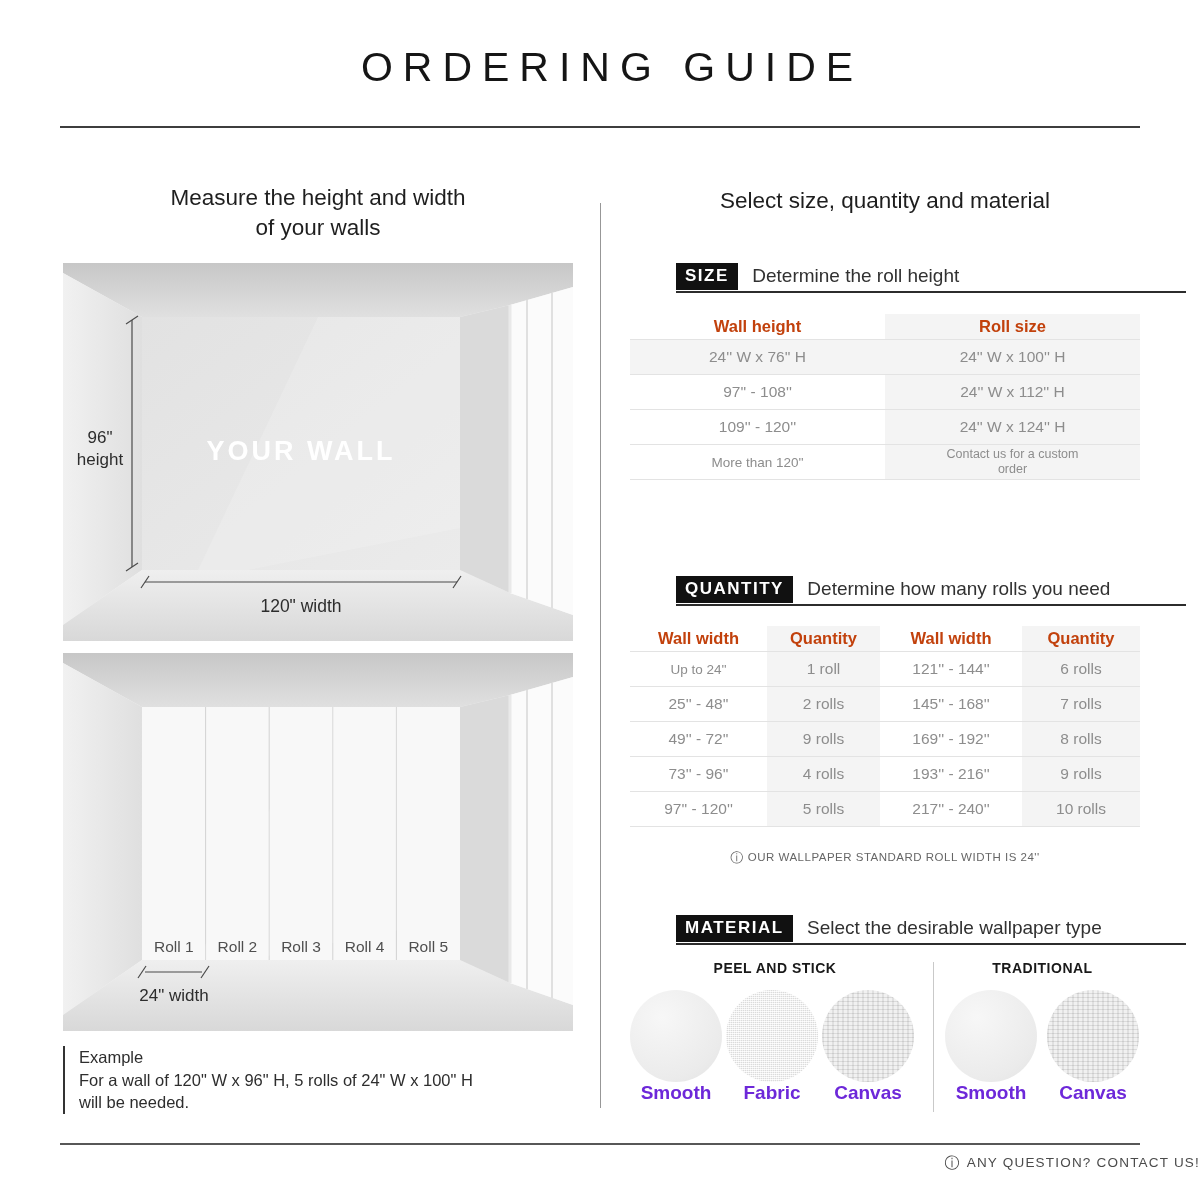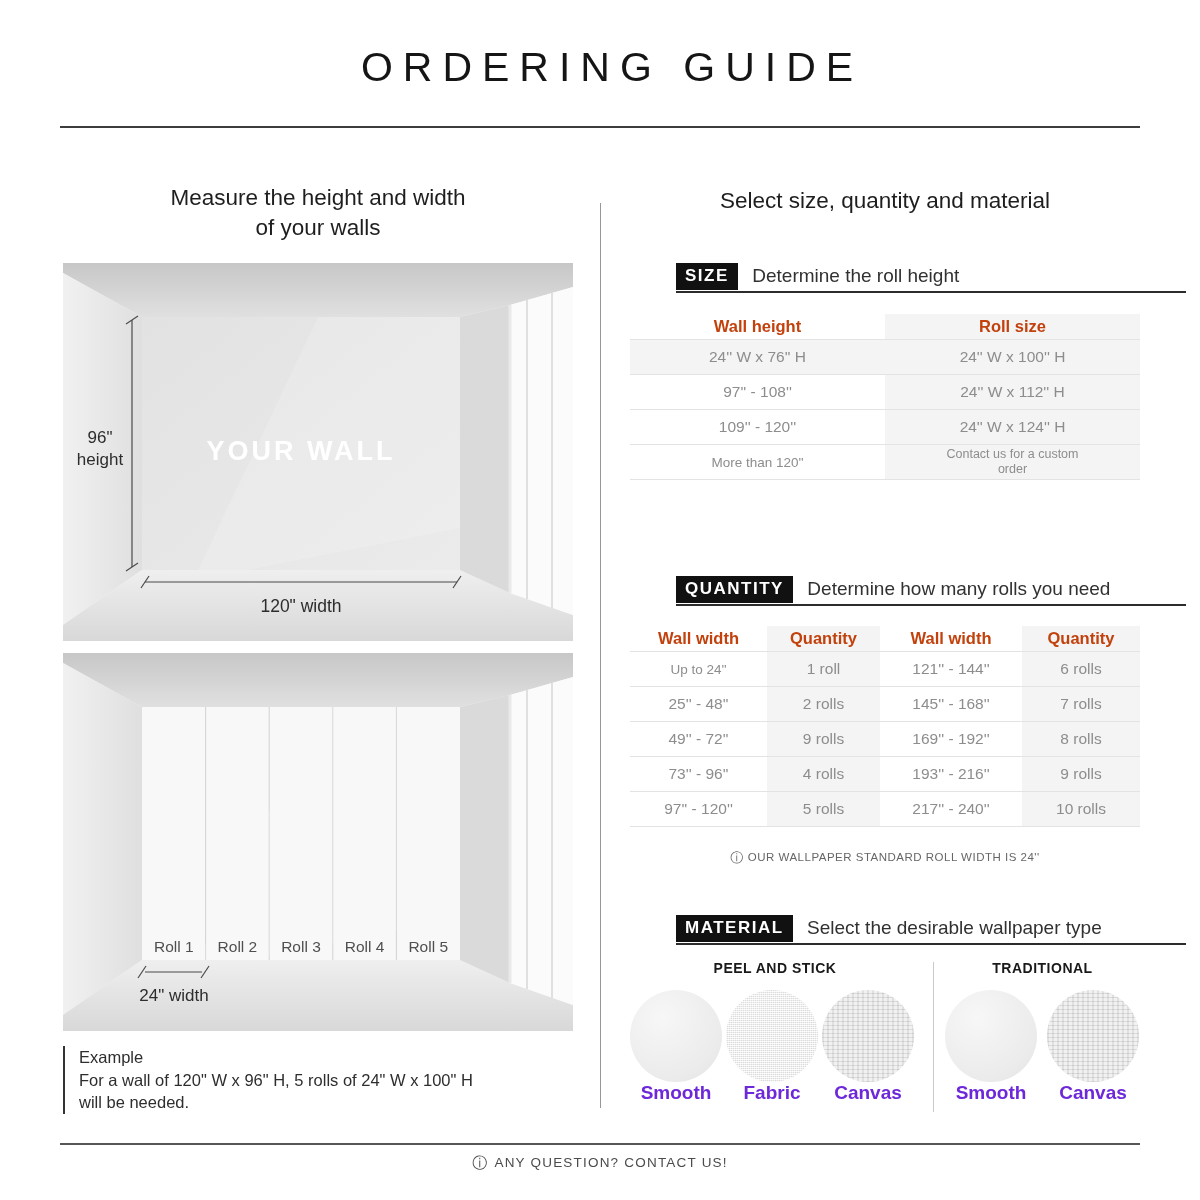--- a/index.html
+++ b/index.html
@@ -5,21 +5,21 @@
   html,body{margin:0;padding:0;background:#fff;}
   .page{position:relative;width:1200px;height:1200px;background:#ffffff;overflow:hidden;
         font-family:"Liberation Sans",sans-serif;color:#1e1e1e;}
   .abs{position:absolute;}
 
   
   .main-title{top:44px;left:12px;width:100%;text-align:center;font-size:41px;letter-spacing:10px;
               font-weight:500;color:#151515;}
   .rule-top{top:126px;left:60px;width:1080px;border-top:2px solid #3d3d3d;}
   .rule-bottom{top:1143px;left:60px;width:1080px;border-top:2px solid #575757;}
-  .footer-text{top:1153px;left:0;width:100%;text-align:center;font-size:13.5px;letter-spacing:1.2px;
+  .footer-text{top:1153px;left:0;width:100%;text-align:right;font-size:13.5px;letter-spacing:1.2px;
                color:#4b4b4b;}
   .info-icon{font-size:15px;margin-right:6px;position:relative;top:1px;}
 
   
   .col-heading{width:510px;text-align:center;font-size:22.5px;line-height:30px;font-weight:500;color:#1e1e1e;}
   .heading-left{left:63px;top:183px;}
   .heading-right{left:630px;top:186px;}
   .col-divider{left:600px;top:203px;width:1px;height:905px;background:#979797;}
 
   

